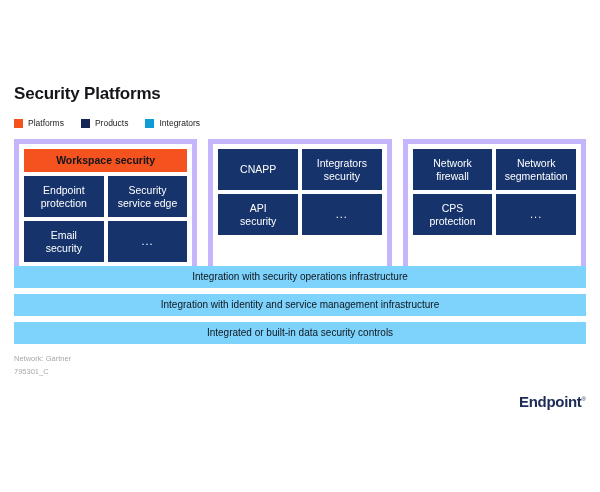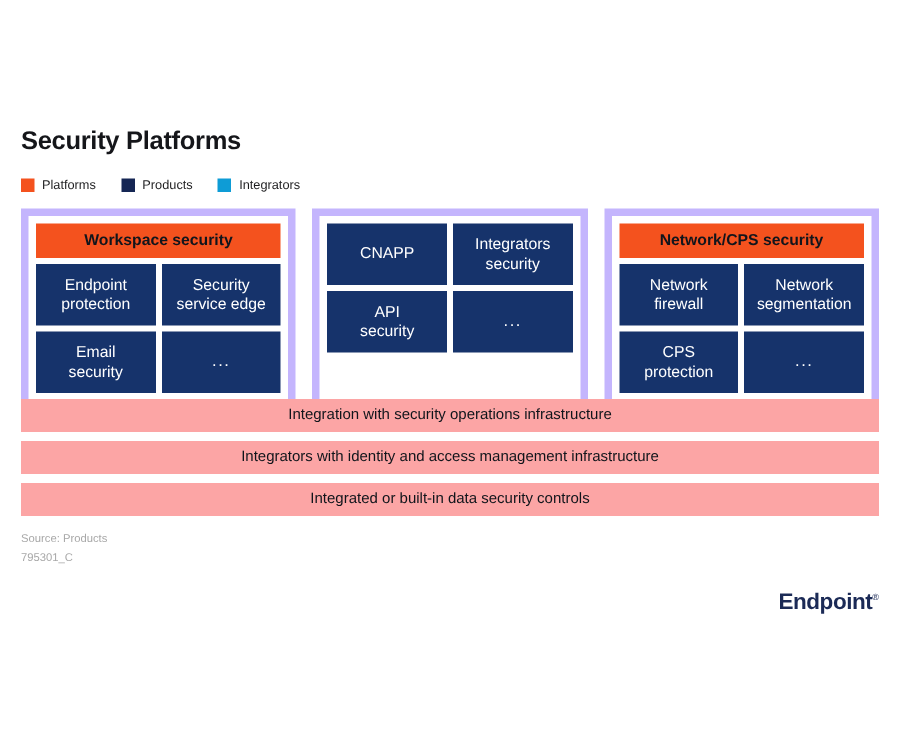--- a/index.html
+++ b/index.html
@@ -116,21 +116,21 @@
   #bars {
     position: absolute;
     left: 14px;
     top: 266px;
     width: 572px;
     display: flex;
     flex-direction: column;
     gap: 6px;
   }
   .bar {
-    background: #fca5a5;
+    background: #7dd3fc;
     color: #10151b;
     font-size: 10px;
     line-height: 12px;
     text-align: left;
     height: 22px;
     display: flex;
     align-items: center;
     justify-content: center;
     box-sizing: border-box;
   }
@@ -202,40 +202,39 @@
         <div class="cell">CNAPP</div>
         <div class="cell">Integrators
 security</div>
         <div class="cell">API
 security</div>
         <div class="cell ellipsis">...</div>
       </div>
     </div>
 
     <div class="column-card">
-      <div class="column-header">Network/CPS security</div>
       <div class="cell-grid">
         <div class="cell">Network
 firewall</div>
         <div class="cell">Network
 segmentation</div>
         <div class="cell">CPS
 protection</div>
         <div class="cell ellipsis">...</div>
       </div>
     </div>
 
   </div>
 
   <div id="bars">
     <div class="bar">Integration with security operations infrastructure</div>
-    <div class="bar">Integrators with identity and access management infrastructure</div>
+    <div class="bar">Integration with identity and service management infrastructure</div>
     <div class="bar">Integrated or built-in data security controls</div>
   </div>
 
   <div id="source">
-    <div>Source: Products</div>
+    <div>Network: Gartner</div>
     <div>795301_C</div>
   </div>
 
   <div id="logo"><span>Endpoint</span><span class="reg">®</span></div>
 
 </div>
 
 </body></html>

